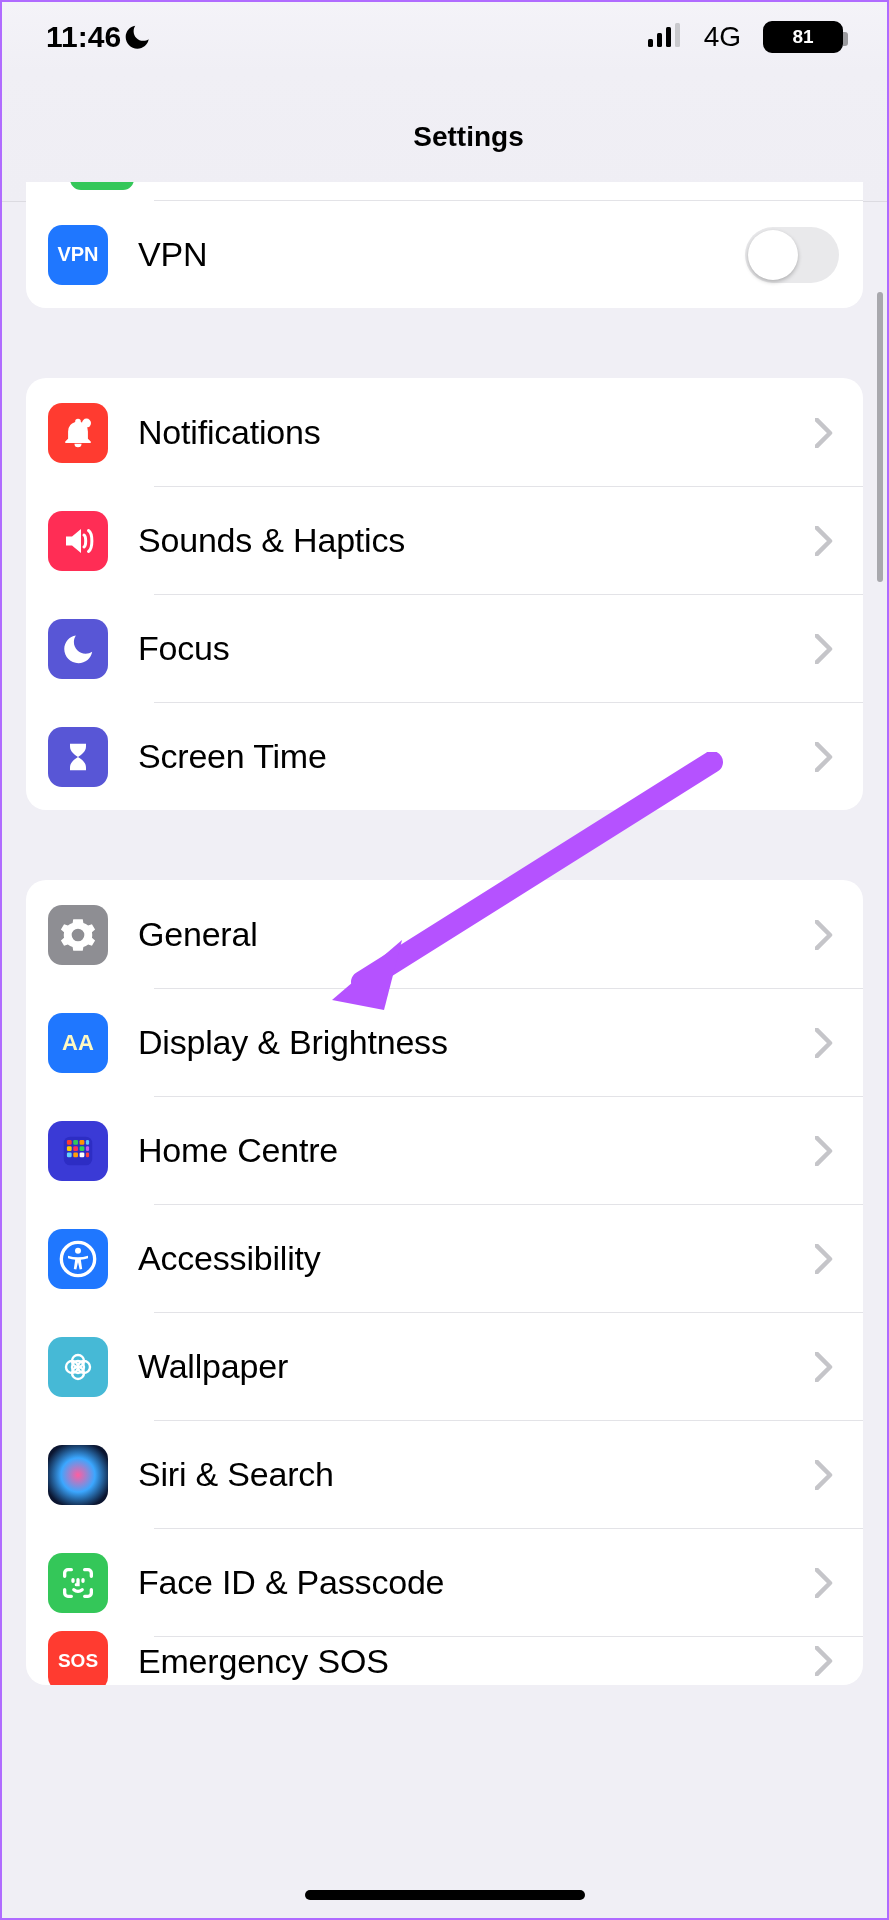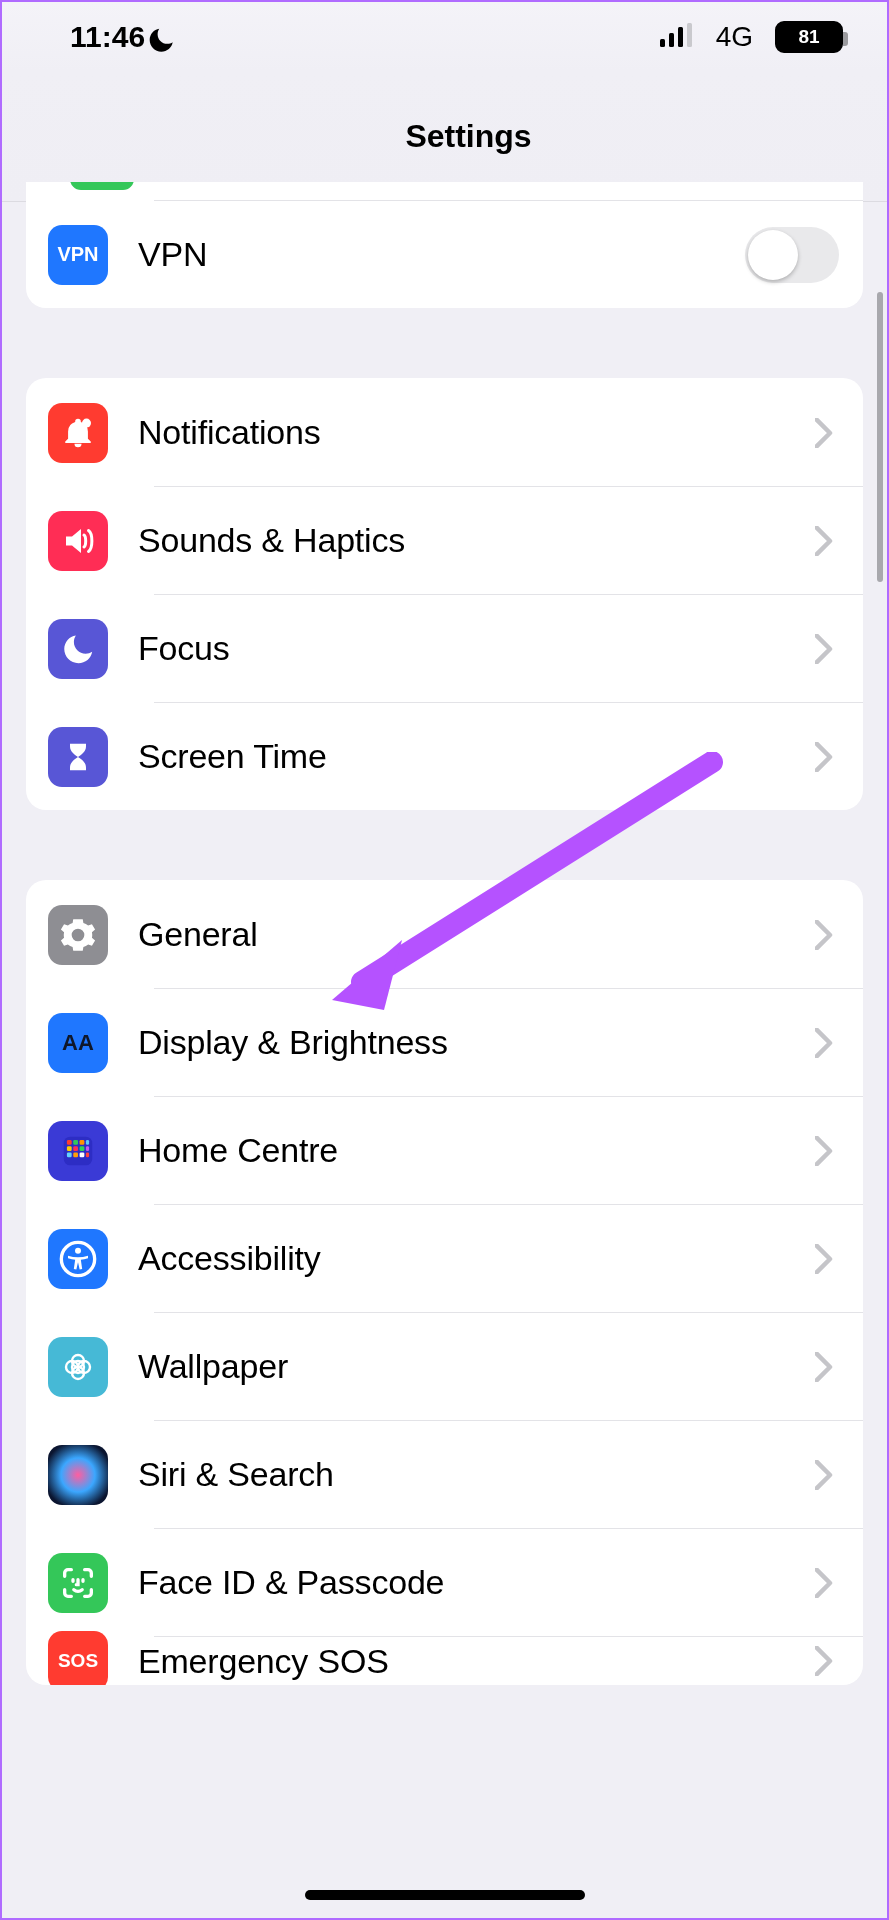--- a/index.html
+++ b/index.html
@@ -17,29 +17,29 @@
     position: relative;
     height: 70px;
     display: flex;
     align-items: center;
     justify-content: space-between;
     padding: 0 44px;
     font-size: 30px;
     font-weight: 600;
     background: linear-gradient(#f4f3f8,#f0eff5);
   }
-  .statusbar-left { display: flex; align-items: flex-end; gap: 2px; margin-left: 24px; }
+  .statusbar-left { display: flex; align-items: center; gap: 2px; }
   .statusbar-right { display: flex; align-items: center; gap: 22px; }
   .moon-icon svg { display: block; }
   .header {
     height: 130px;
     display: flex;
     align-items: center;
     justify-content: center;
-    font-size: 32px;
+    font-size: 28px;
     font-weight: 700;
     background: linear-gradient(#f0eff5,#efeef4);
     border-bottom: 1px solid #dcdbe1;
     padding-left: 48px;
   }
   
   .content { padding: 0 24px 0 24px; position: relative; }
   .group {
     background: #fff;
     border-radius: 20px;
@@ -117,21 +117,21 @@
   }
   
   .annotation-arrow {
     position: absolute;
     left: 310px; top: 750px;
     pointer-events: none;
   }
   
   .battery {
     display:flex; align-items:center;
-    width: 68px; height: 32px;
+    width: 80px; height: 32px;
     border: 2px solid #000;
     border-radius: 9px;
     background:#000;
     position: relative;
     justify-content:center;
   }
   .battery .pct { color:#fff; font-size:19px; font-weight:700;}
   .battery::after{
     content:"";position:absolute;right:-7px;top:9px;width:5px;height:14px;
     background:#9a9a9e;border-radius:0 3px 3px 0;
@@ -253,21 +253,21 @@
       </div>
       <div class="row-label">General</div>
       <div class="chevron">
           <svg viewBox="0 0 12 20">
             <path d="M1 1l9 9-9 9" stroke="#c5c5c9" stroke-width="3" fill="none" stroke-linecap="round" stroke-linejoin="round"></path>
           </svg>
         </div>
     </div>
     <div class="row">
       <div class="icon-badge" style="background:#1f77ff">
-        <span style="color:#0f172a;font-weight:700;font-size:22px">AA</span>
+        <span style="color:#fef9c3;font-weight:700;font-size:22px">AA</span>
       </div>
       <div class="row-label">Display &amp; Brightness</div>
       <div class="chevron">
           <svg viewBox="0 0 12 20">
             <path d="M1 1l9 9-9 9" stroke="#c5c5c9" stroke-width="3" fill="none" stroke-linecap="round" stroke-linejoin="round"></path>
           </svg>
         </div>
     </div>
     <div class="row">
       <div class="icon-badge" style="background:#3a3ad6">

